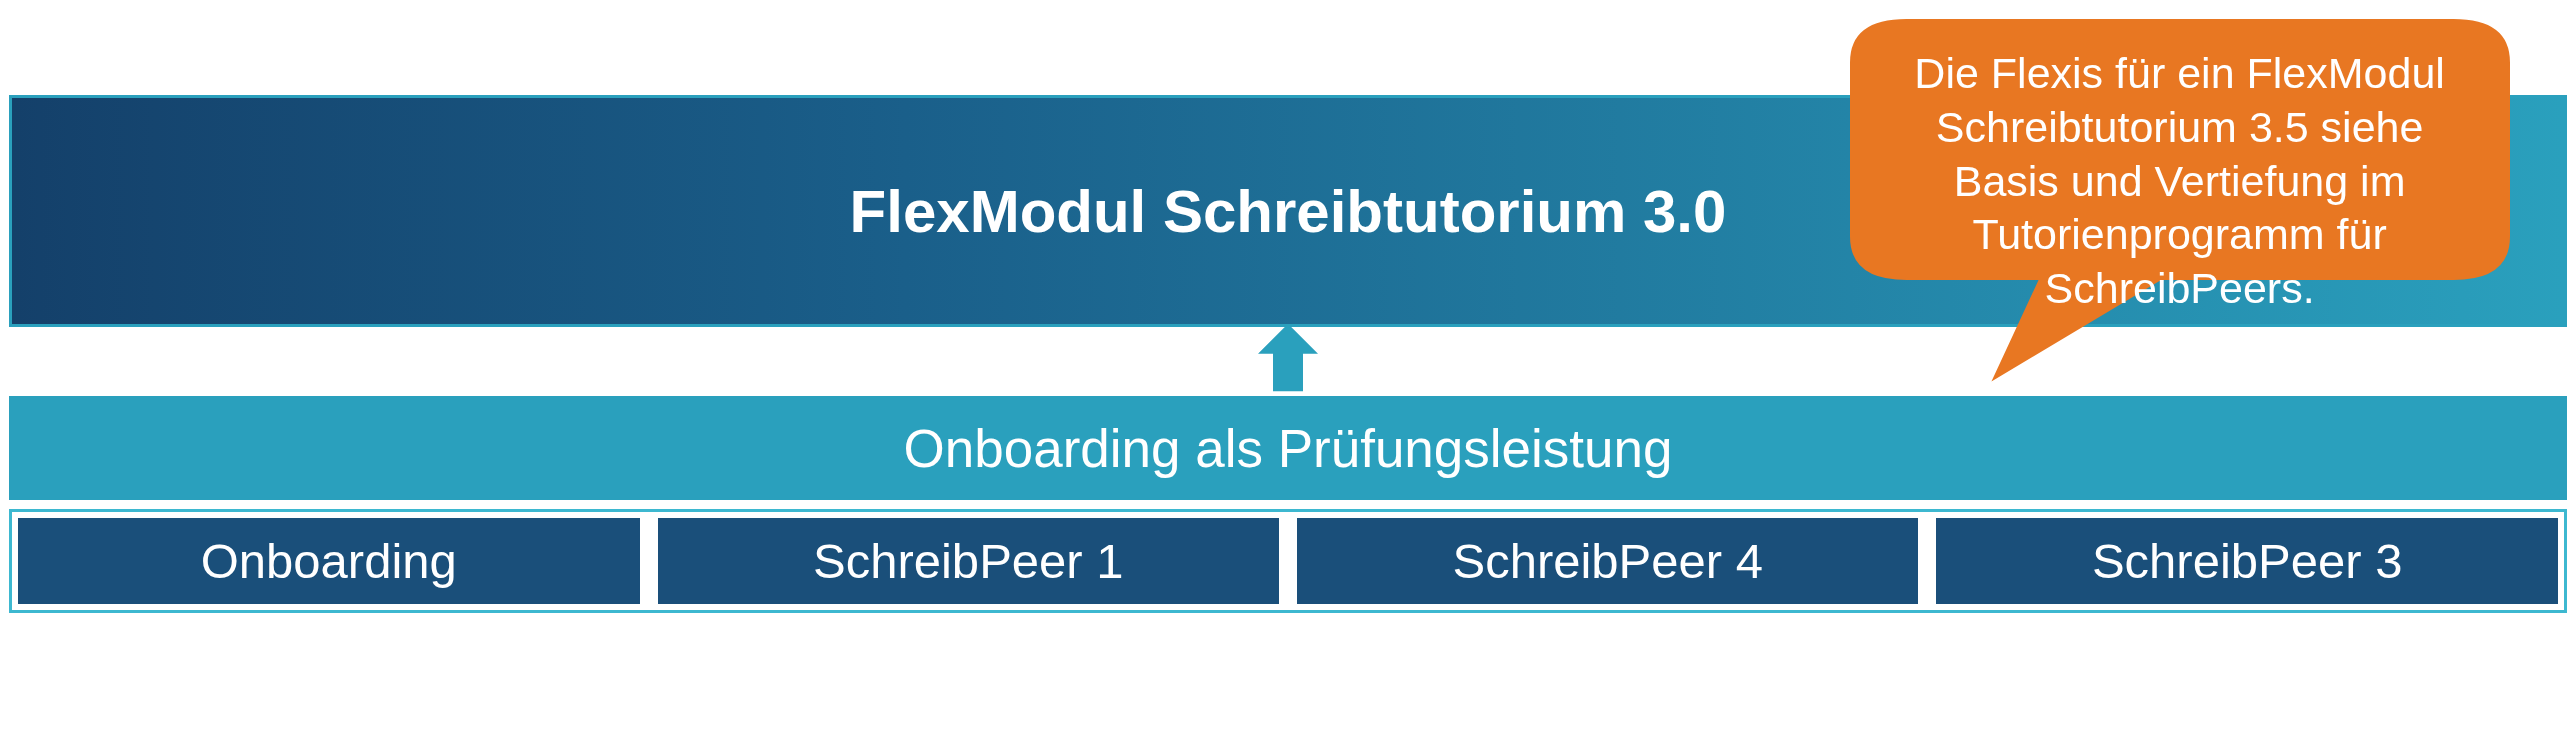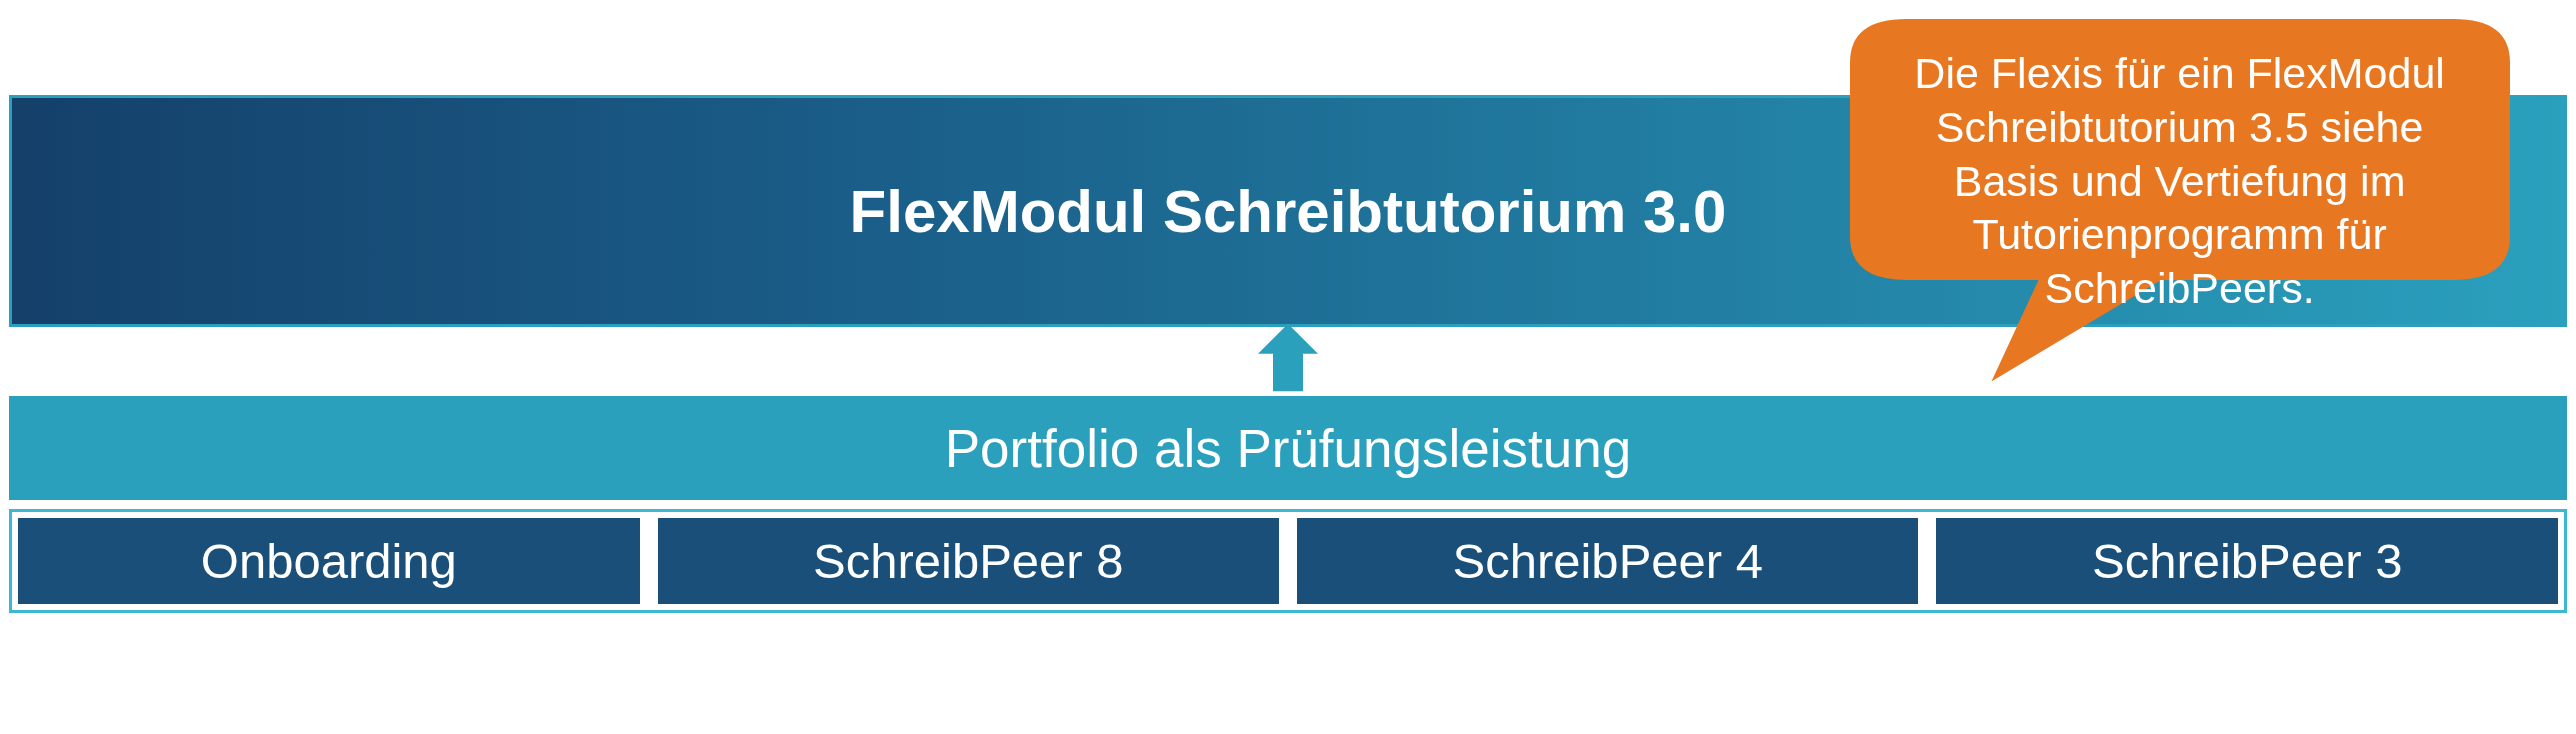--- a/index.html
+++ b/index.html
@@ -73,20 +73,21 @@
     position:absolute;
     left:0; right:0;
     top:462px;
     height:104px;
     border:3.8px solid var(--teal-light);
     display:flex;
     gap:18px;
     padding:5.7px;
     box-sizing:border-box;
     background:var(--white);
+    justify-content:flex-end;
   }
   .cell{
     flex:1 1 0;
     display:flex;
     align-items:center;
     justify-content:center;
     color:var(--white);
     font-size:49px;
     font-weight:400;
     background:var(--dark-navy);
@@ -127,29 +128,29 @@
     <div class="banner-title">FlexModul Schreibtutorium 3.0</div>
   </div>
 
   <div class="arrow">
     <svg viewBox="0 0 100 100">
       <path d="M50 5 L90 45 L70 45 L70 95 L30 95 L30 45 L10 45 Z" fill="#2aa0bd"></path>
     </svg>
   </div>
 
   <div class="portfolio">
-    <div class="portfolio-label">Portfolio als Prüfungsleistung</div>
+    <div class="portfolio-label">Onboarding als Prüfungsleistung</div>
   </div>
 
   <div class="row" id="stage-row">
       <div class="cell">
         <span class="cell-label">Onboarding</span>
       </div>
       <div class="cell">
-        <span class="cell-label">SchreibPeer 8</span>
+        <span class="cell-label">SchreibPeer 1</span>
       </div>
       <div class="cell">
         <span class="cell-label">SchreibPeer 4</span>
       </div>
       <div class="cell">
         <span class="cell-label">SchreibPeer 3</span>
       </div>
     </div>
 
   <div class="callout">

